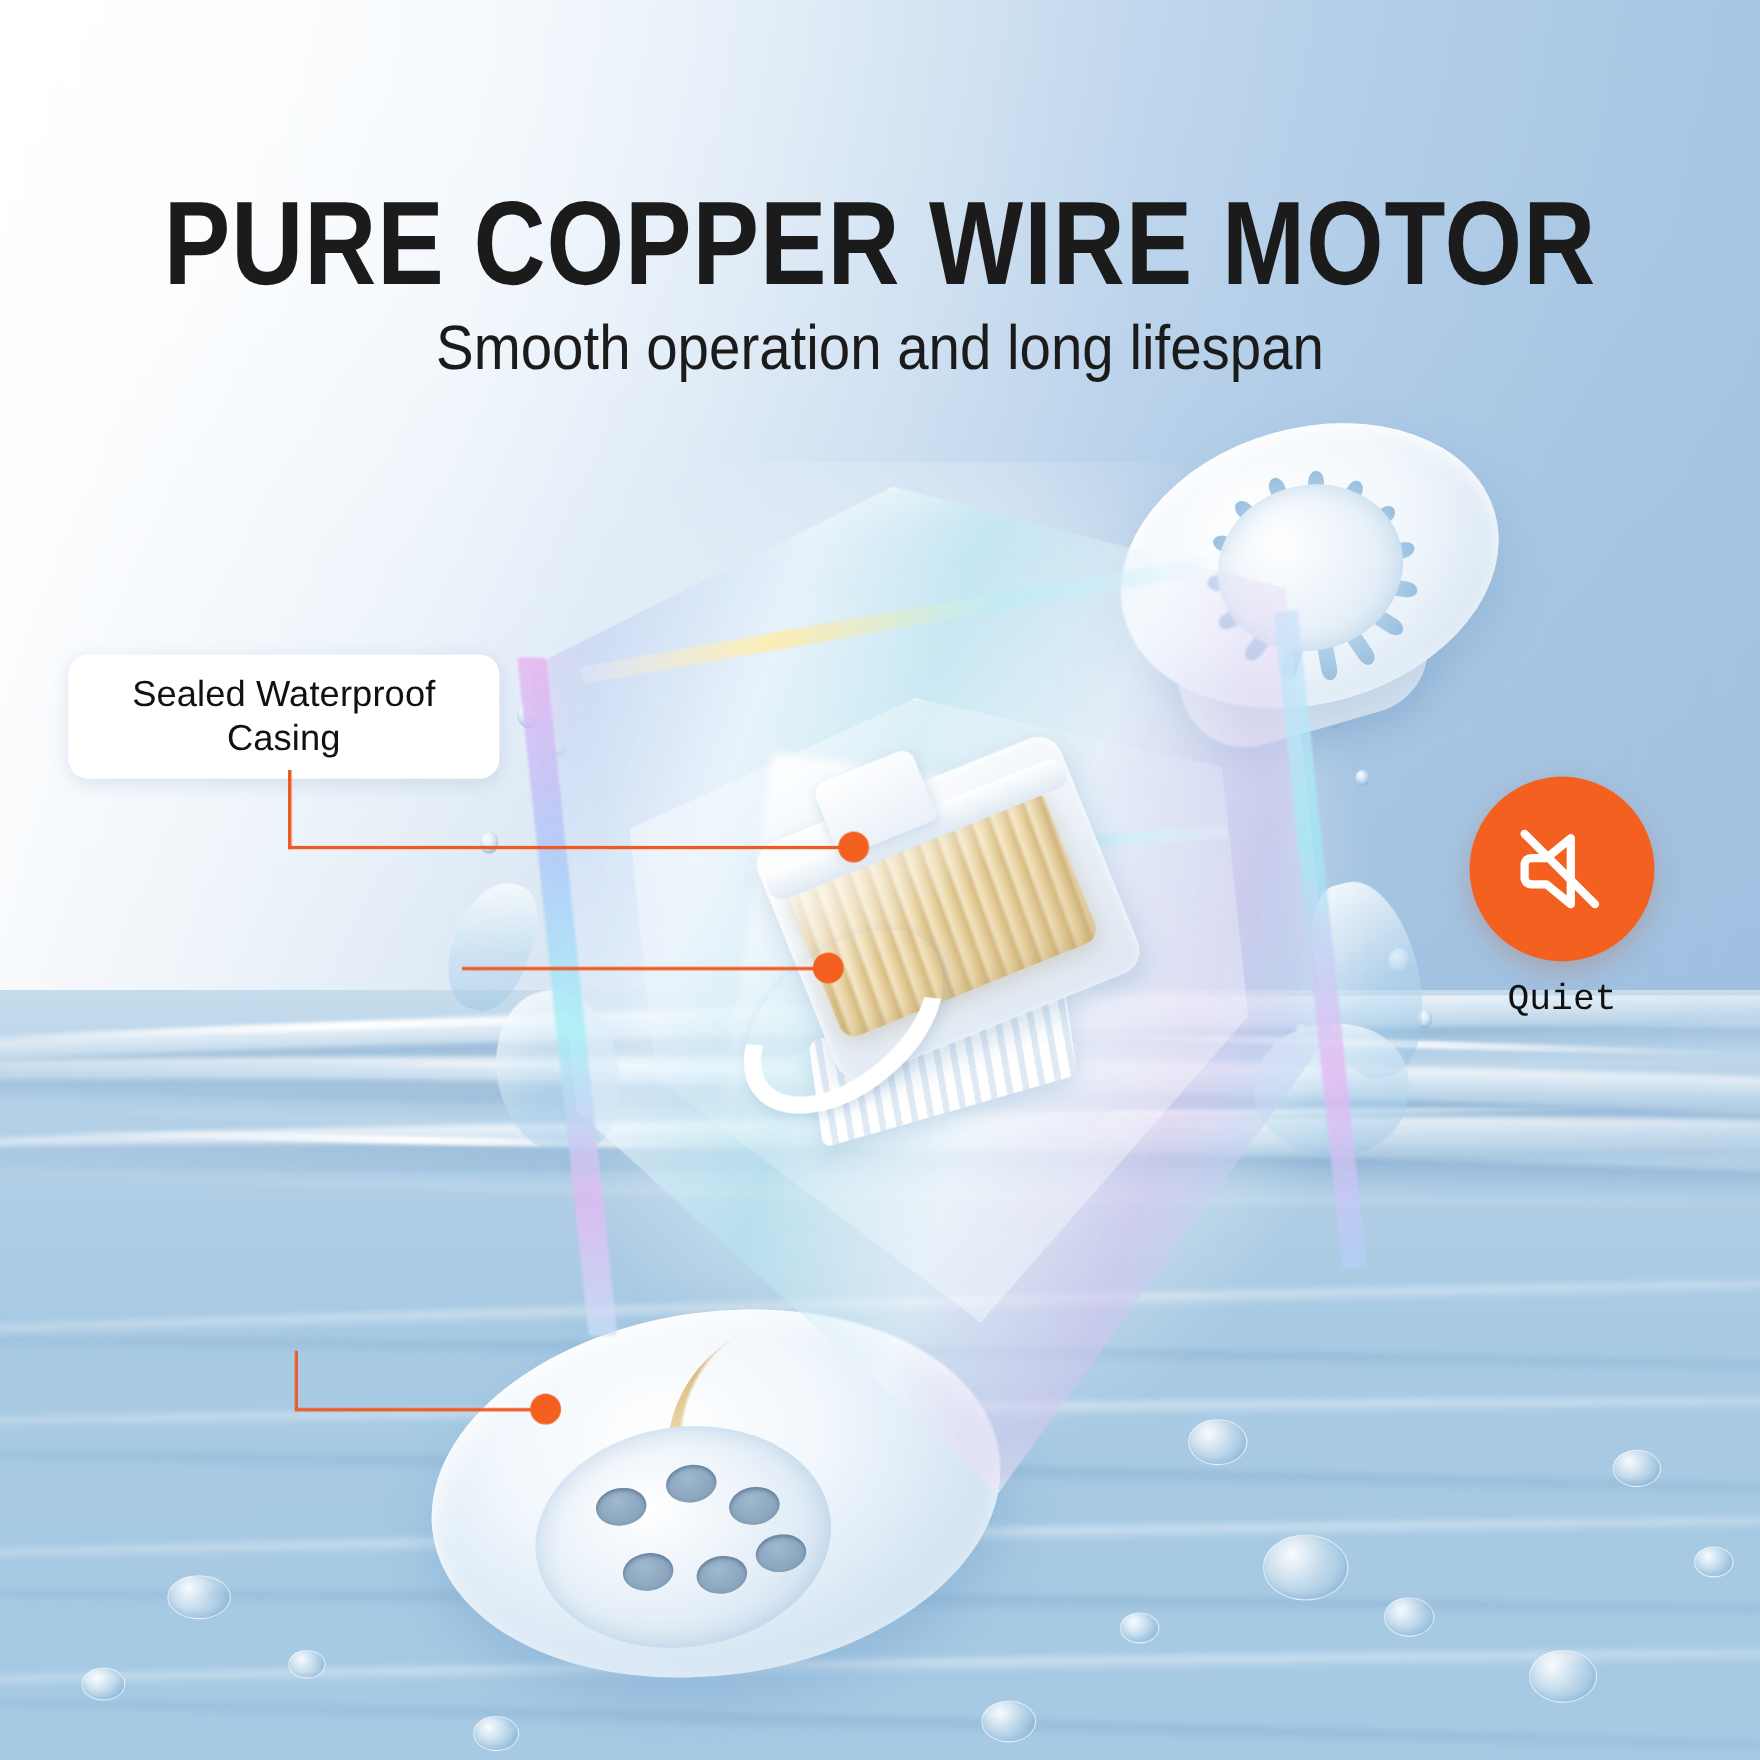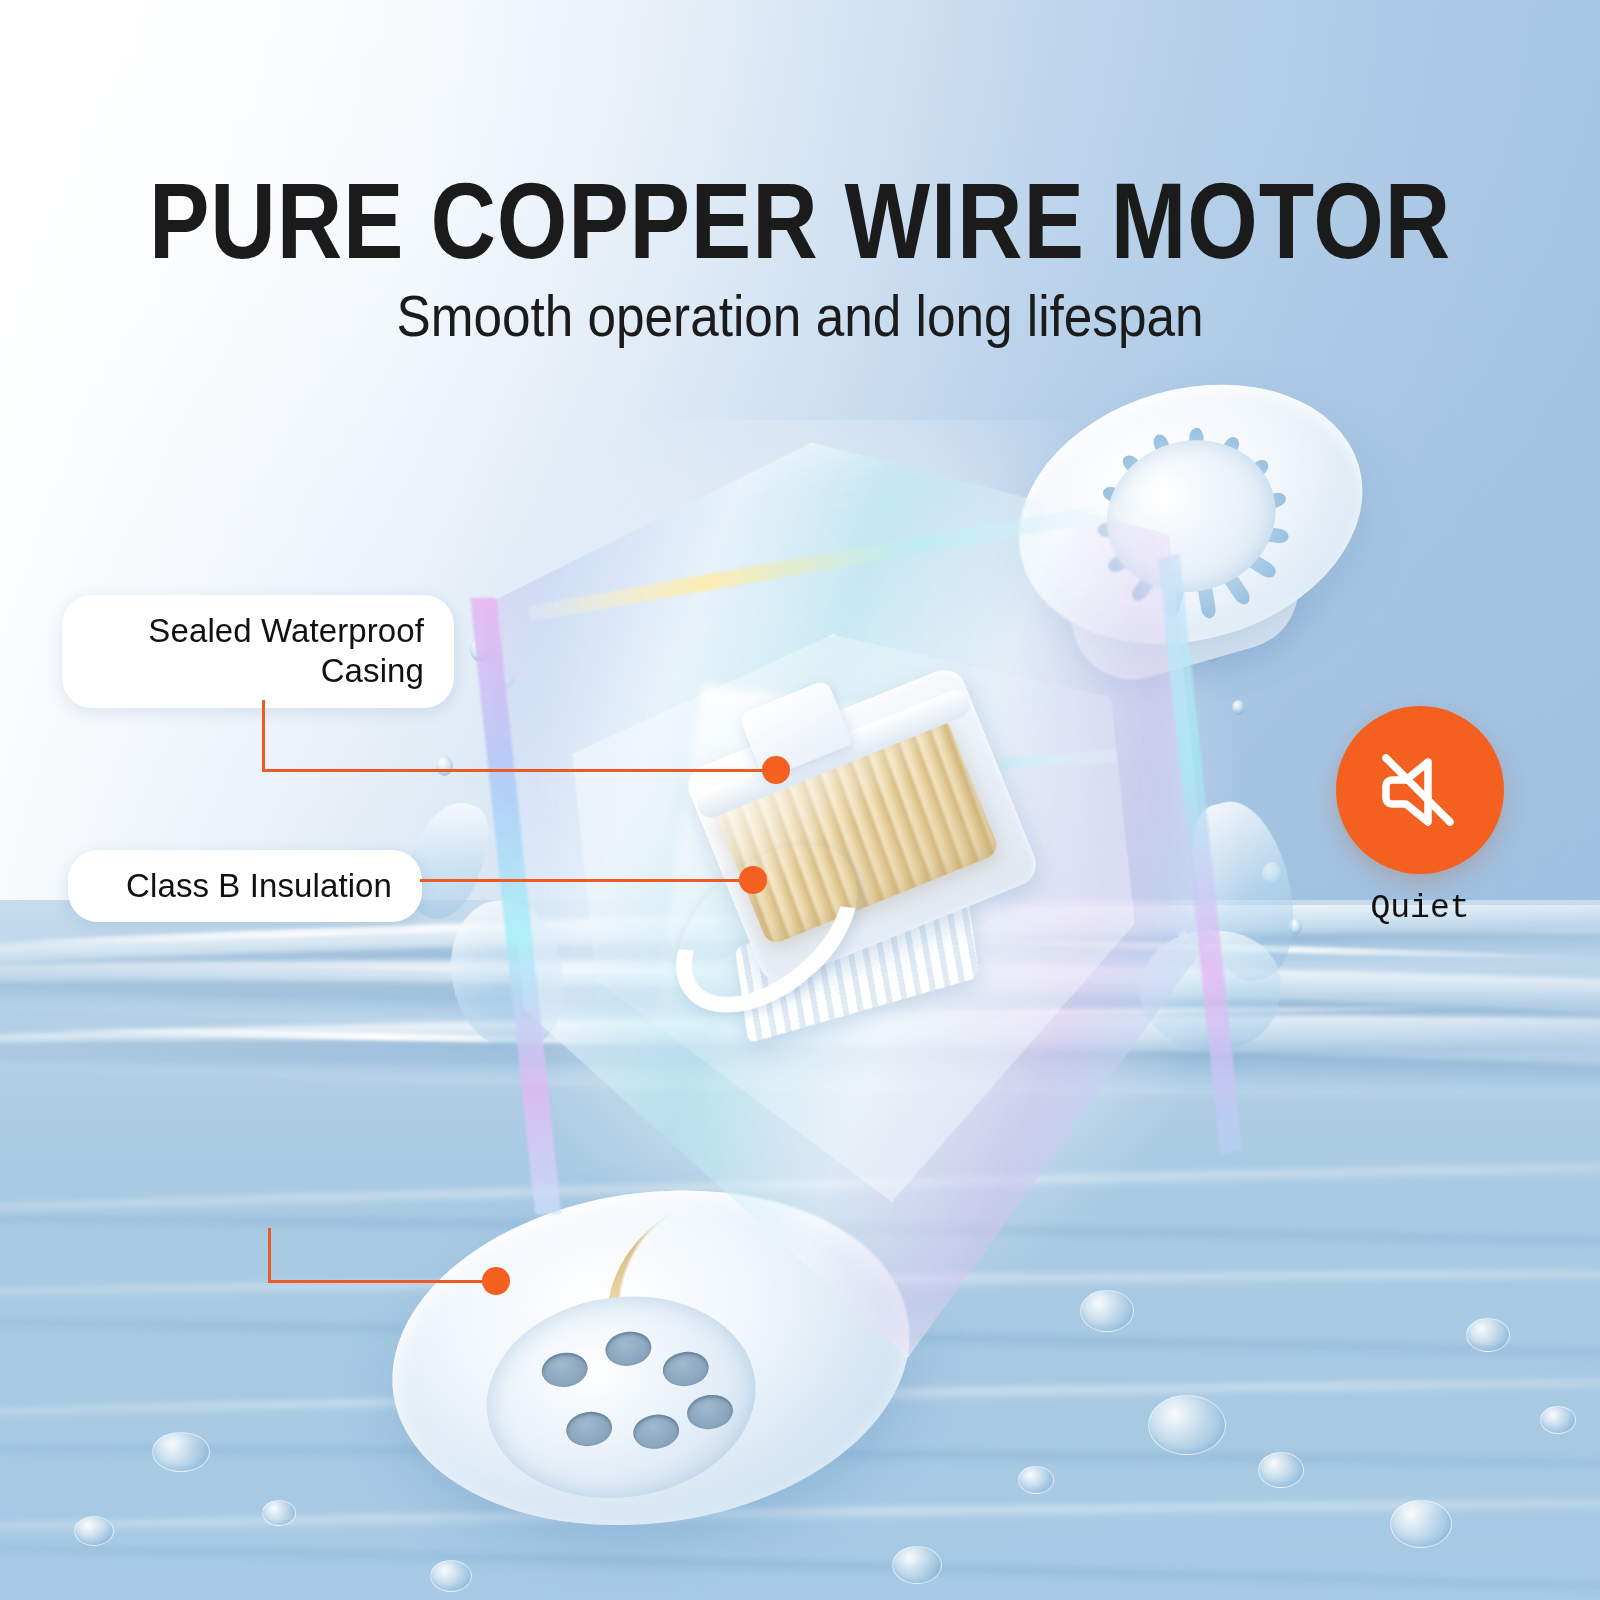--- a/index.html
+++ b/index.html
@@ -257,26 +257,26 @@
   .rotor .hole{
     position:absolute; width:46px; height:34px; border-radius:50%;
     background:radial-gradient(ellipse at 45% 35%, #9fb9ce, #7e9ab3);
     box-shadow:inset 0 2px 4px rgba(60,90,120,.6);
   }
 
   
   .callout{ position:absolute; }
   .callout .box{
     background:#ffffff;
-    border-radius:30px;
+    border-radius:18px;
     color:#111111;
     font-size:33px;
     line-height:1.22;
     padding:16px 30px;
-    text-align:right;
+    text-align:center;
     box-shadow:0 4px 16px rgba(90,130,175,.18);
     white-space:pre-line;
     letter-spacing:.1px;
   }
   .lead{ position:absolute; }
   .lead .vseg{ position:absolute; width:3px; background:#ee5a23; }
   .lead .hseg{ position:absolute; height:3px; background:#ee5a23; }
   .lead .dot{
     position:absolute; width:28px; height:28px; border-radius:50%;
     background:#f4601f;
@@ -454,23 +454,20 @@
   <div class="callout" style="left:62px; top:595px; width:392px;">
     <div class="box">Sealed Waterproof
 Casing</div>
   </div>
   <div class="lead">
     <div class="vseg" style="left:262px; top:700px;  height:72px;"></div>
     <div class="hseg" style="left:262px; top:769px;  width:514px;"></div>
     <div class="dot" style="left:762px; top:756px;"></div>
   </div>
 
-  <div class="callout" style="left:68px; top:850px; width:354px;">
-    <div class="box">Class B Insulation</div>
-  </div>
   <div class="lead">
     <div class="hseg" style="left:420px; top:879px; width:330px;"></div>
     <div class="dot" style="left:739px; top:866px;"></div>
   </div>
 
   <div class="lead">
     <div class="vseg" style="left:268px; top:1228px; height:54px;"></div>
     <div class="hseg" style="left:268px; top:1280px; width:228px;"></div>
     <div class="dot" style="left:482px; top:1267px;"></div>
   </div>

